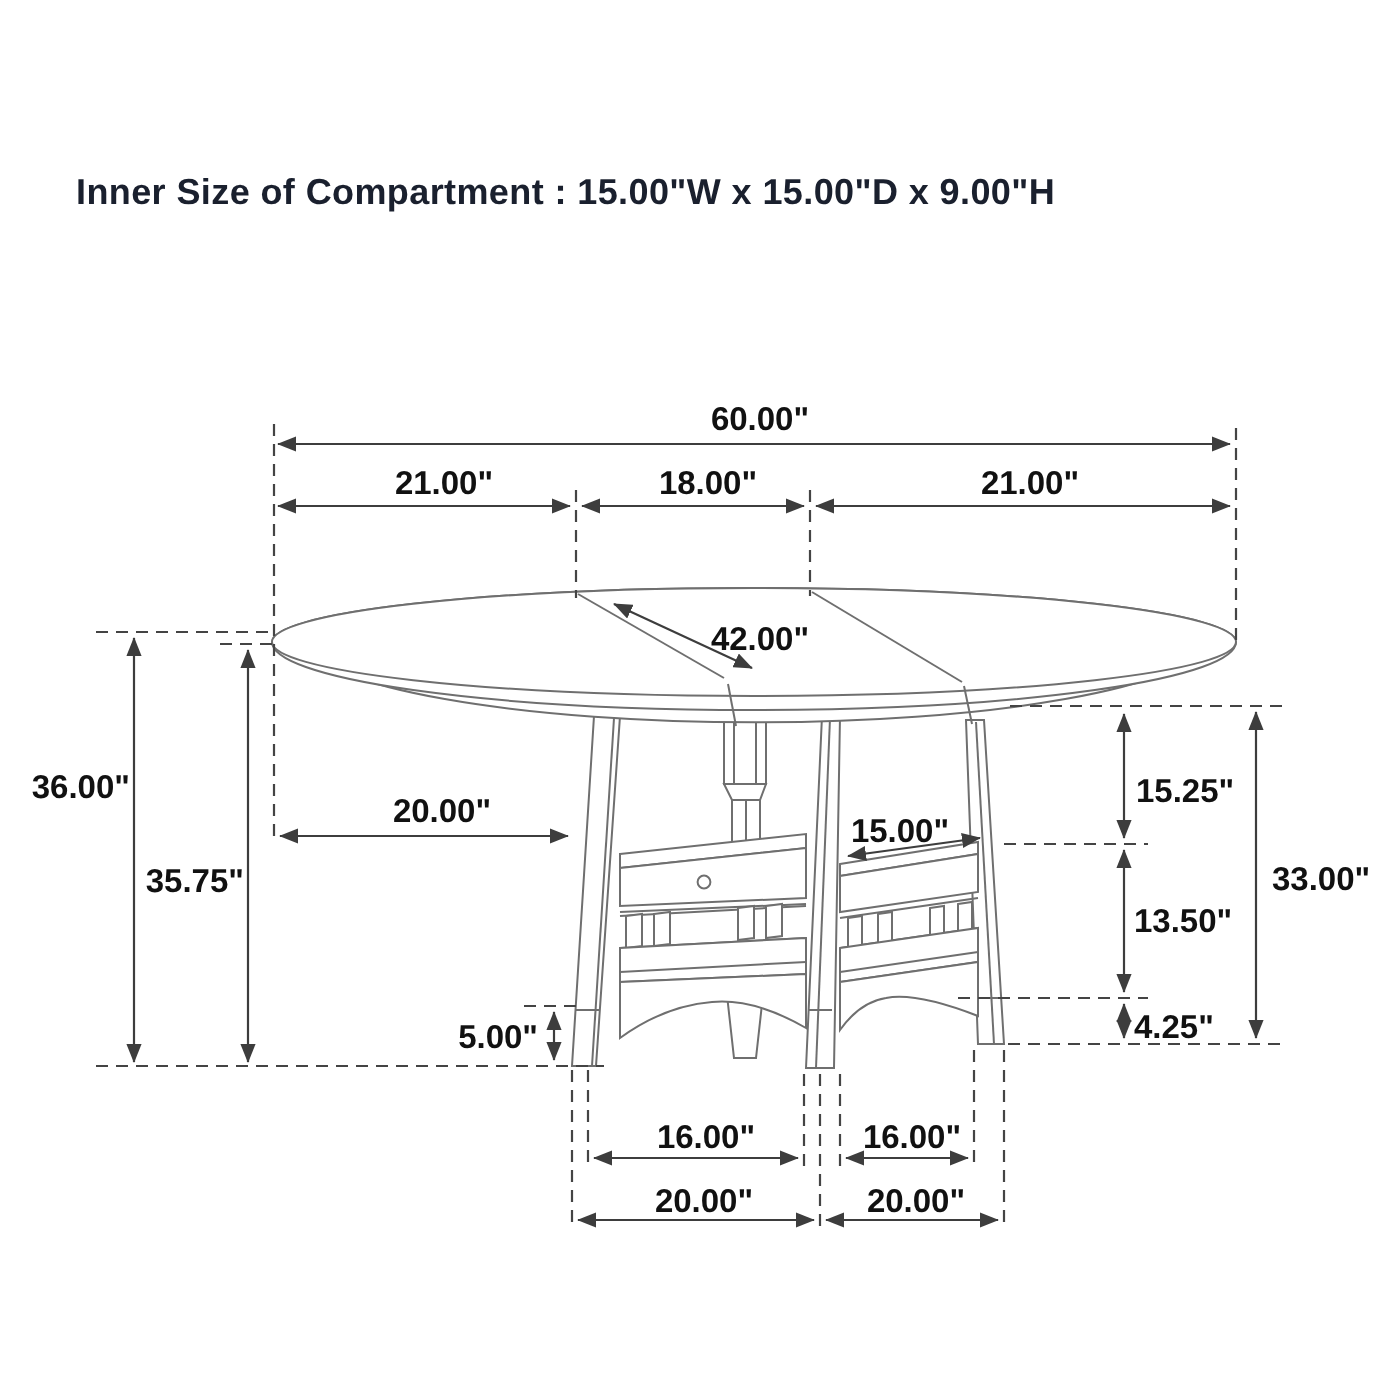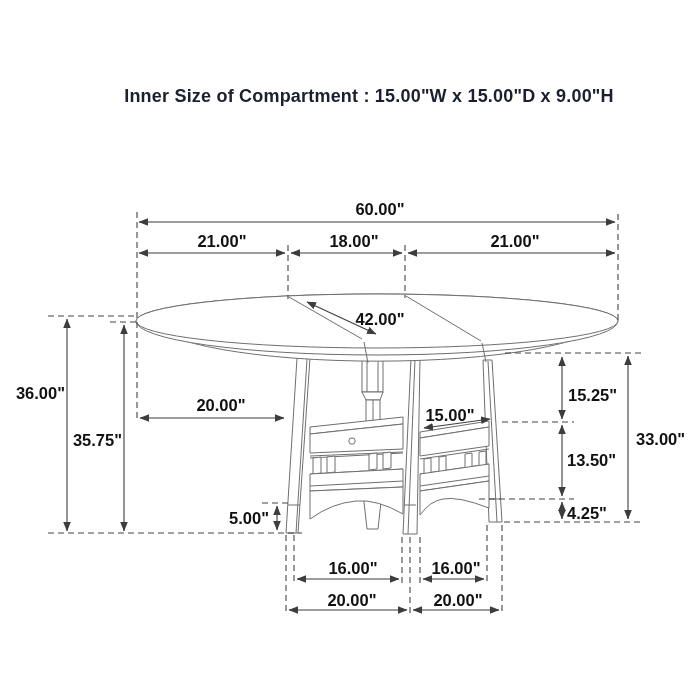--- a/index.html
+++ b/index.html
@@ -1,18 +1,18 @@
 <!DOCTYPE html>
 <html><head>
 <meta charset="utf-8">
 <style>
   html,body{margin:0;padding:0;background:#ffffff;}
   .sheet{position:relative;width:700px;height:700px;background:#ffffff;overflow:hidden;
          font-family:"Liberation Sans", sans-serif;}
-  .title{position:absolute;left:38px;top:86px;width:662px;text-align:center;
+  .title{position:absolute;left:38px;top:86px;width:662px;
          font-size:18px;font-weight:bold;color:#1a202e;letter-spacing:0.2px;}
   svg{position:absolute;left:0;top:0;}
   
   .g    {stroke:#6f6f6f;stroke-width:1;fill:none;}
   .gw   {stroke:#6f6f6f;stroke-width:1;fill:#ffffff;}
   .gfill{stroke:none;fill:#ffffff;}
   
   .d    {stroke:#3d3d3d;stroke-width:1.1;fill:none;}
   .dd   {stroke:#444444;stroke-width:1.1;fill:none;stroke-dasharray:6 4;}
   .dim  {font-family:"Liberation Sans", sans-serif;font-size:16.5px;font-weight:bold;fill:#111111;}

